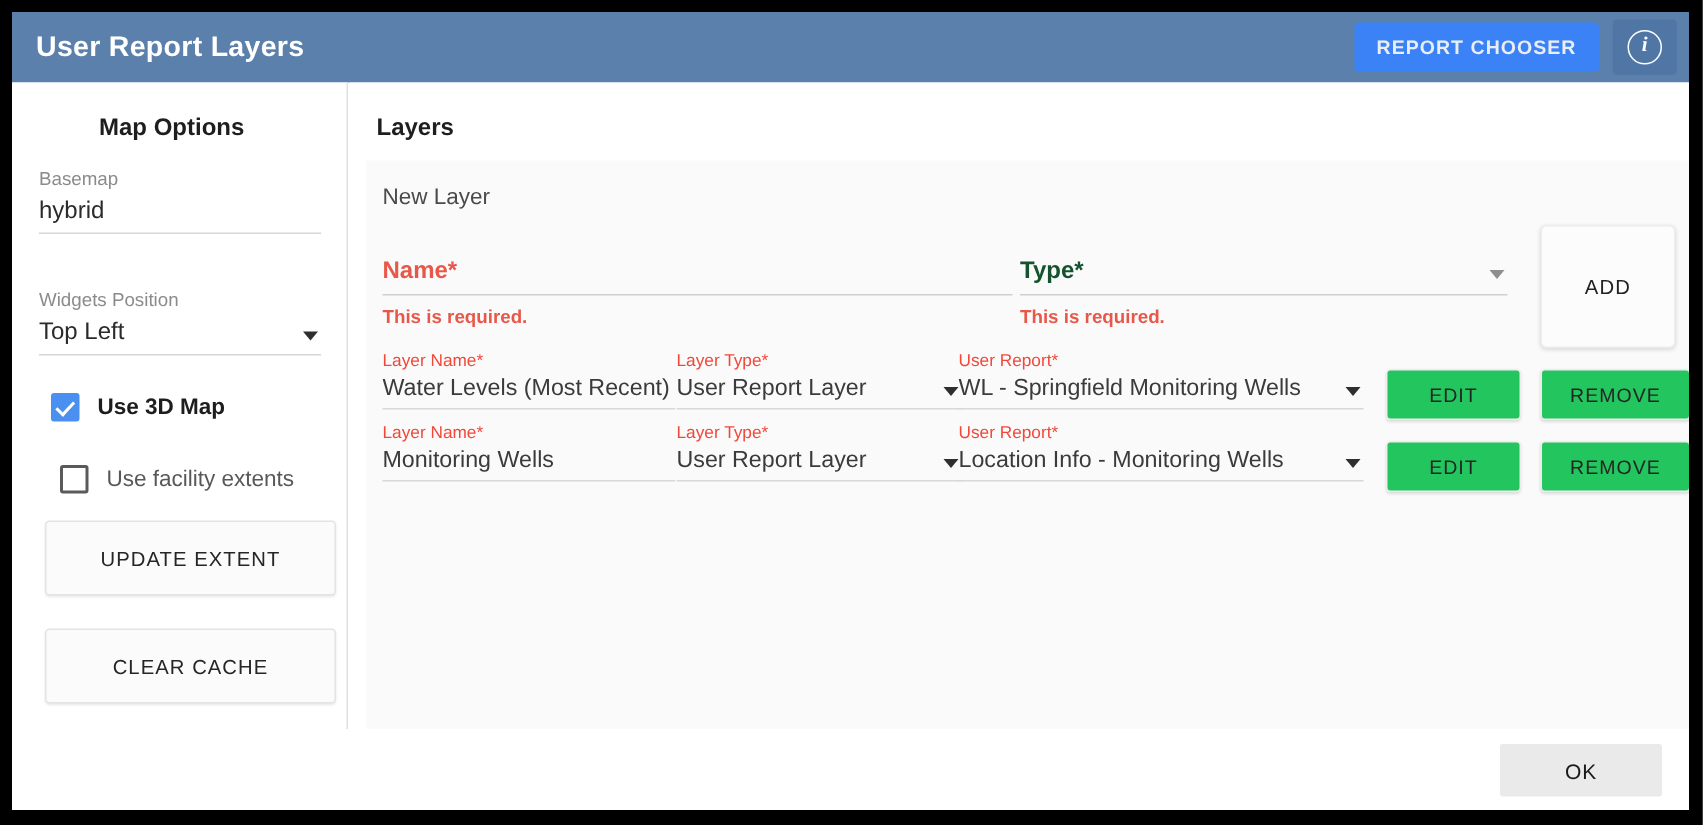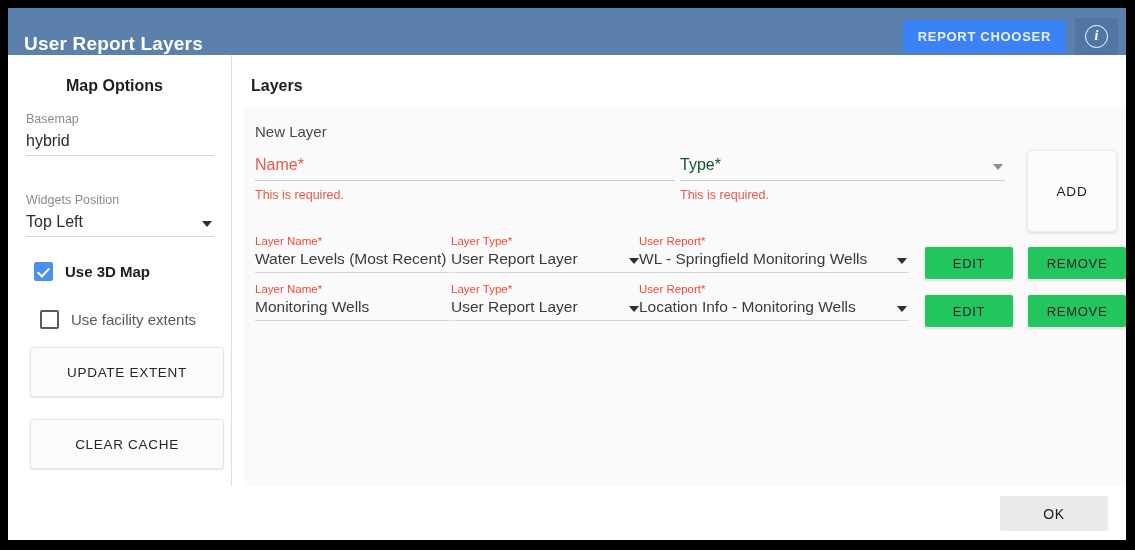--- a/index.html
+++ b/index.html
@@ -29,21 +29,21 @@
 
   
   .titlebar {
     position: absolute;
     left: 0;
     top: 0;
     width: 1118px;
     height: 47px;
     background: #5b80ac;
     display: flex;
-    align-items: flex-end;
+    align-items: center;
   }
   .titlebar-title {
     margin-left: 16px;
     color: #ffffff;
     font-size: 19px;
     font-weight: bold;
     letter-spacing: .2px;
     white-space: nowrap;
   }
   .titlebar-actions {
@@ -260,21 +260,22 @@
   
   .form-row {
     position: absolute;
     left: 11px;
     top: 49px;
     width: 860px;
     height: 96px;
   }
   .newfield {
     position: absolute;
-    top: 0;
+    top: 16px;
+    font-weight: bold;
   }
   .newfield .nf-line {
     position: relative;
     border-bottom: 1px solid #cfcfcf;
     padding-bottom: 6px;
   }
   .nf-placeholder-red {
     font-size: 16px;
     color: #e8584a;
   }

